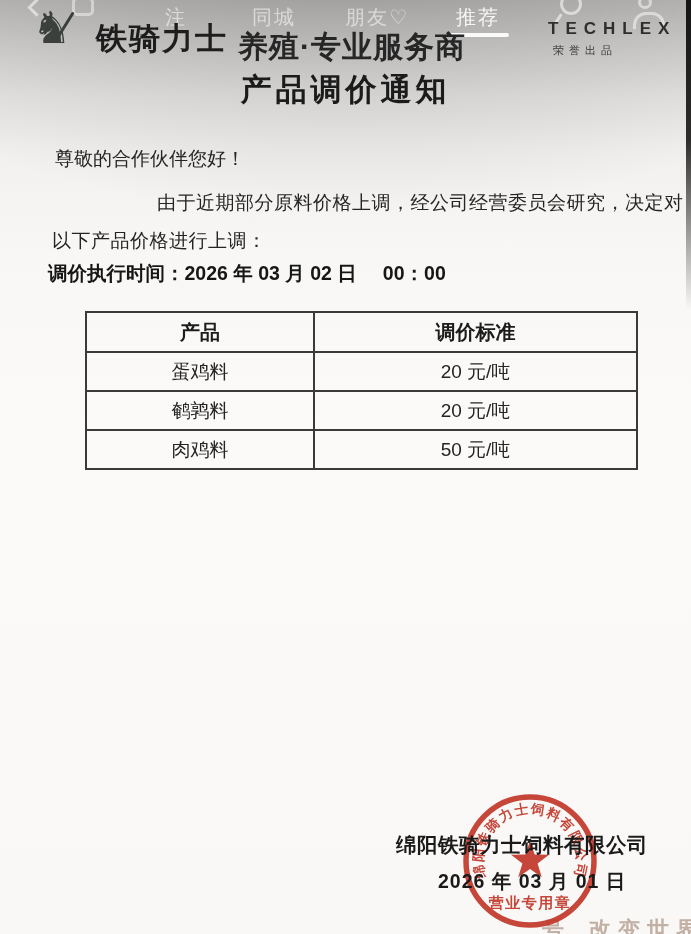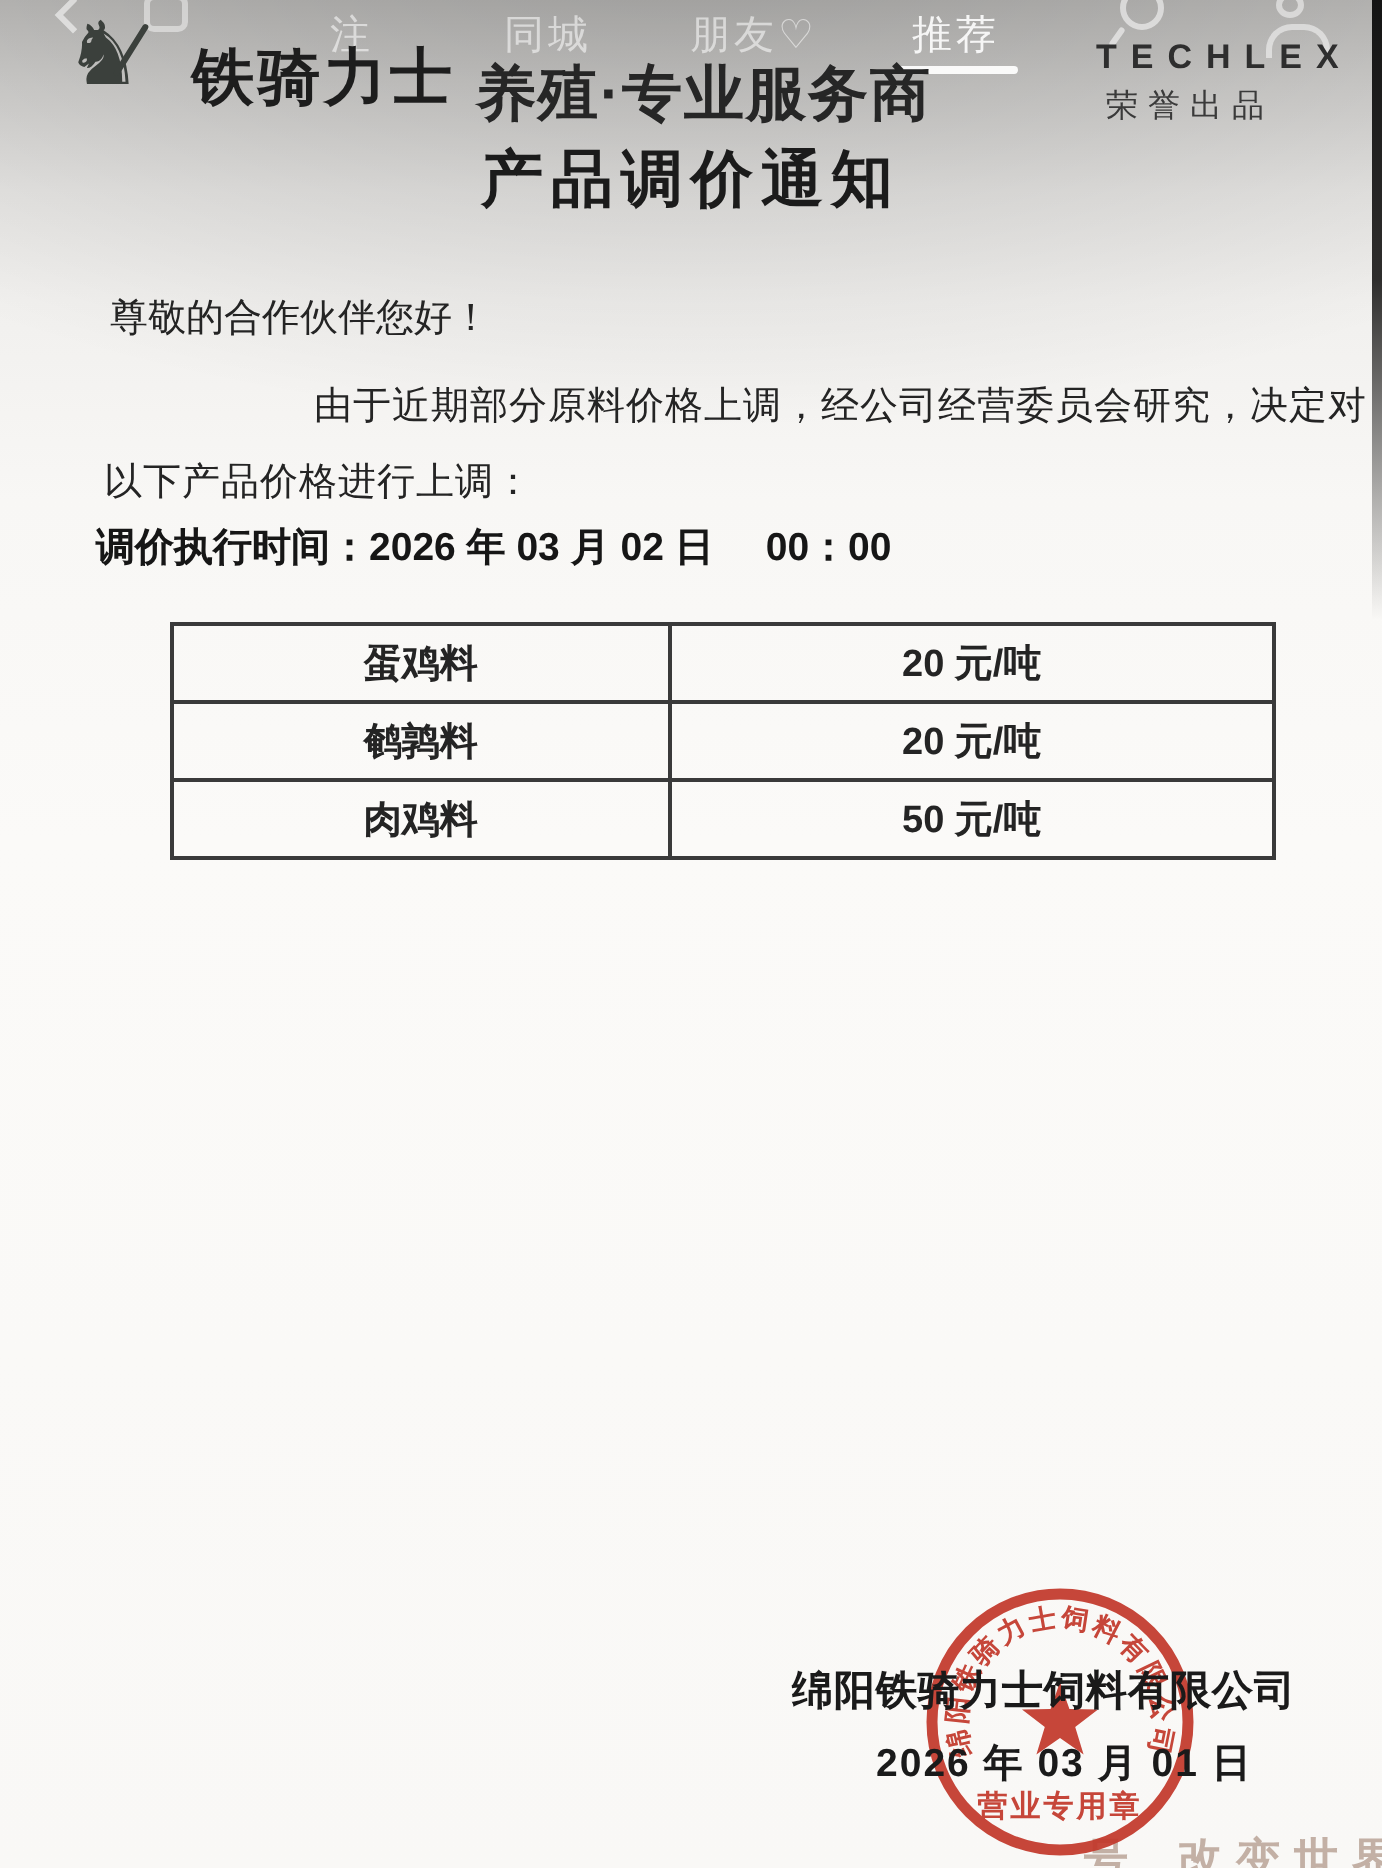--- a/index.html
+++ b/index.html
@@ -34,34 +34,34 @@
   
   .knight{position:absolute;left:24px;top:12px;width:70px;height:42px;}
   .knight .glyph{position:absolute;left:8px;top:-6px;font-size:44px;line-height:44px;color:#3b403c;
     font-family:"DejaVu Sans",sans-serif;}
   .knight .lance{position:absolute;left:40px;top:-2px;width:3px;height:30px;background:#3b403c;
     transform:rotate(32deg);border-radius:2px;}
   .brand-name{position:absolute;left:96px;top:18px;font-size:31px;font-weight:bold;color:#1d1d1d;letter-spacing:2px;text-align:right;}
   .brand-tagline{position:absolute;left:238px;top:27px;font-size:30px;font-weight:bold;color:#262626;letter-spacing:1px;}
   .brand-right{position:absolute;left:548px;top:19px;text-align:left;color:#2e2e2e;}
   .brand-right .tl{font-size:17px;font-weight:bold;letter-spacing:7px;}
-  .brand-right .sub{margin-top:4px;font-size:16px;letter-spacing:5px;color:#3a3a3a;padding-left:5px;}
+  .brand-right .sub{margin-top:4px;font-size:11px;letter-spacing:5px;color:#3a3a3a;padding-left:5px;}
   
   .doc-title{position:absolute;left:0;top:69px;width:100%;text-align:center;
     font-size:31px;font-weight:bold;color:#1b1b1b;letter-spacing:4px;}
   .greeting{position:absolute;left:55px;top:146px;font-size:19px;color:#242424;}
   .para1{position:absolute;left:113px;top:190px;font-size:19px;color:#242424;letter-spacing:0.5px;margin-left:44px;}
   .para2{position:absolute;left:52px;top:228px;font-size:19px;color:#242424;letter-spacing:0.5px;}
   .timeline{position:absolute;left:48px;top:260px;font-size:19.5px;font-weight:bold;color:#161616;}
   .timeline .gap{display:inline-block;width:26px;}
   table.price{position:absolute;left:85px;top:311px;width:553px;border-collapse:collapse;
     font-size:19px;color:#242424;}
   table.price th,table.price td{border:2px solid #3a3a3a;text-align:center;padding:0;}
   table.price th{height:40px;font-size:20px;font-weight:bold;color:#1c1c1c;}
-  table.price td{height:39px;font-weight:bold;}
+  table.price td{height:39px;font-weight:normal;}
   .col-product{width:228px;}
   
   .stamp{position:absolute;left:455px;top:786px;width:150px;height:150px;z-index:1;opacity:0.92;}
   .sig-company{position:absolute;left:396px;top:831px;font-size:20.5px;font-weight:bold;color:#1a1a1a;z-index:2;letter-spacing:0.5px;}
   .sig-date{position:absolute;left:438px;top:868px;font-size:19.5px;font-weight:bold;color:#1a1a1a;z-index:2;letter-spacing:1px;}
   .watermark{position:absolute;left:542px;top:915px;z-index:0;font-size:22px;font-weight:bold;
     color:rgba(158,128,112,0.6);letter-spacing:7px;white-space:nowrap;}
   .watermark .wm-gap{display:inline-block;width:18px;}
 </style>
 </head>
@@ -97,20 +97,24 @@
   <div class="greeting">尊敬的合作伙伴您好！</div>
   <div class="para1">由于近期部分原料价格上调，经公司经营委员会研究，决定对</div>
   <div class="para2">以下产品价格进行上调：</div>
   <div class="timeline">
     <span>调价执行时间：</span><span>2026 年 03 月 02 日</span><span class="gap"></span><span>00：00</span>
   </div>
 
   <table class="price">
     <tbody>
       <tr>
+        <th class="col-product">产品</th>
+        <th>调价标准</th>
+      </tr>
+      <tr>
         <td>蛋鸡料</td>
         <td>20 元/吨</td>
       </tr>
       <tr>
         <td>鹌鹑料</td>
         <td>20 元/吨</td>
       </tr>
       <tr>
         <td>肉鸡料</td>
         <td>50 元/吨</td>

